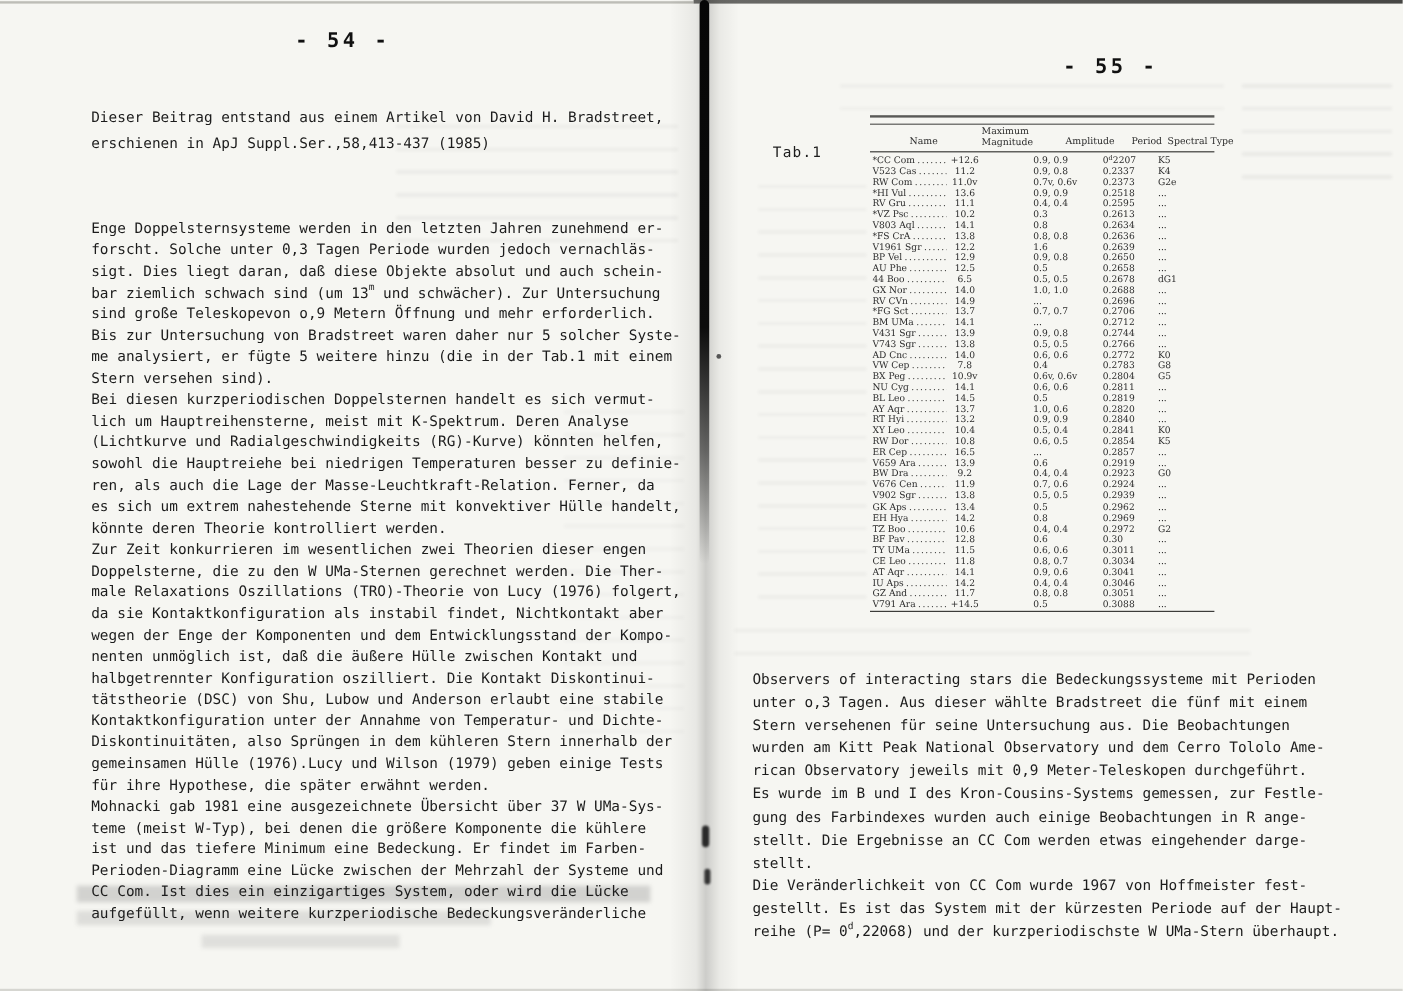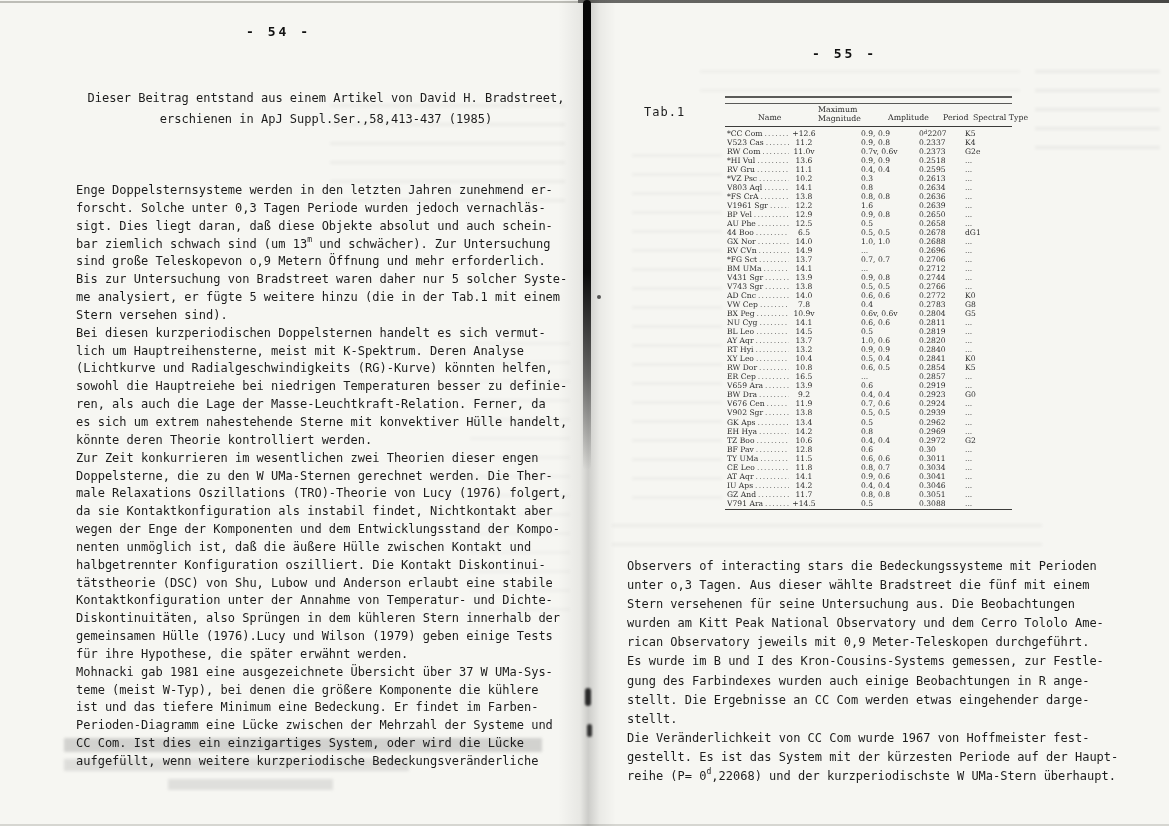--- a/index.html
+++ b/index.html
@@ -26,35 +26,35 @@
   .g1{left:330px;top:92px;width:235px;height:110px;opacity:0.10;}
   .g2{left:470px;top:330px;width:100px;height:290px;opacity:0.06;}
   .g3{left:64px;top:738px;width:478px;height:14px;opacity:0.28;background:#777;filter:blur(1.8px);}
   .g4{left:64px;top:759px;width:345px;height:12px;opacity:0.22;background:#888;filter:blur(1.8px);}
   .g5{left:168px;top:779px;width:165px;height:11px;opacity:0.20;background:#888;filter:blur(1.8px);}
   .g6{left:632px;top:142px;width:90px;height:370px;opacity:0.09;}
   .g7{left:1035px;top:58px;width:125px;height:95px;opacity:0.12;}
   .g8{left:612px;top:512px;width:430px;height:40px;opacity:0.10;}
   .g9{left:700px;top:58px;width:320px;height:36px;opacity:0.08;}
   
-  .pagenum{position:absolute;font-size:13px;font-weight:bold;letter-spacing:3px;color:#111;}
+  .pagenum{position:absolute;font-size:17px;font-weight:bold;letter-spacing:3px;color:#111;}
   .pn-left{left:246px;top:24px;}
-  .pn-right{left:812px;top:46px;}
+  .pn-right{left:886px;top:46px;}
   .textblock{position:absolute;font-size:12px;white-space:pre;}
   .tb-left{left:76px;top:60px;width:500px;}
   .title-row{display:flex;height:18px;margin-bottom:12px;}
   .title-row .author{margin-left:78px;}
-  .intro .line{line-height:21px;text-align:center;}
+  .intro .line{line-height:21px;}
   .bodytext{margin-top:24px;}
   .bodytext .line{line-height:17.85px;}
   .tb-right{left:627px;top:557px;width:540px;}
   .tb-right .line{line-height:19.1px;}
   sup{font-size:8px;vertical-align:6px;line-height:0;}
   
-  .tab-label{position:absolute;left:644px;top:105px;font-size:12px;letter-spacing:1px;}
+  .tab-label{position:absolute;left:644px;top:120px;font-size:12px;letter-spacing:1px;}
   .startable{position:absolute;left:725px;top:96px;width:287px;font-family:"DejaVu Serif", serif;color:#2d2d2d;}
   .rule-double{height:5px;border-top:2px solid #5a5a58;border-bottom:1px solid #5a5a58;}
   .thead{position:relative;height:22px;border-bottom:1.2px solid #3c3c3a;font-size:7.8px;}
   .th{position:absolute;white-space:nowrap;}
   .th-name{left:33px;top:9px;}
   .th-max1{left:93px;top:1px;}
   .th-max2{left:93px;top:10px;}
   .th-amp{left:163px;top:9px;}
   .th-per{left:218px;top:9px;}
   .th-spec{left:248px;top:9px;}

